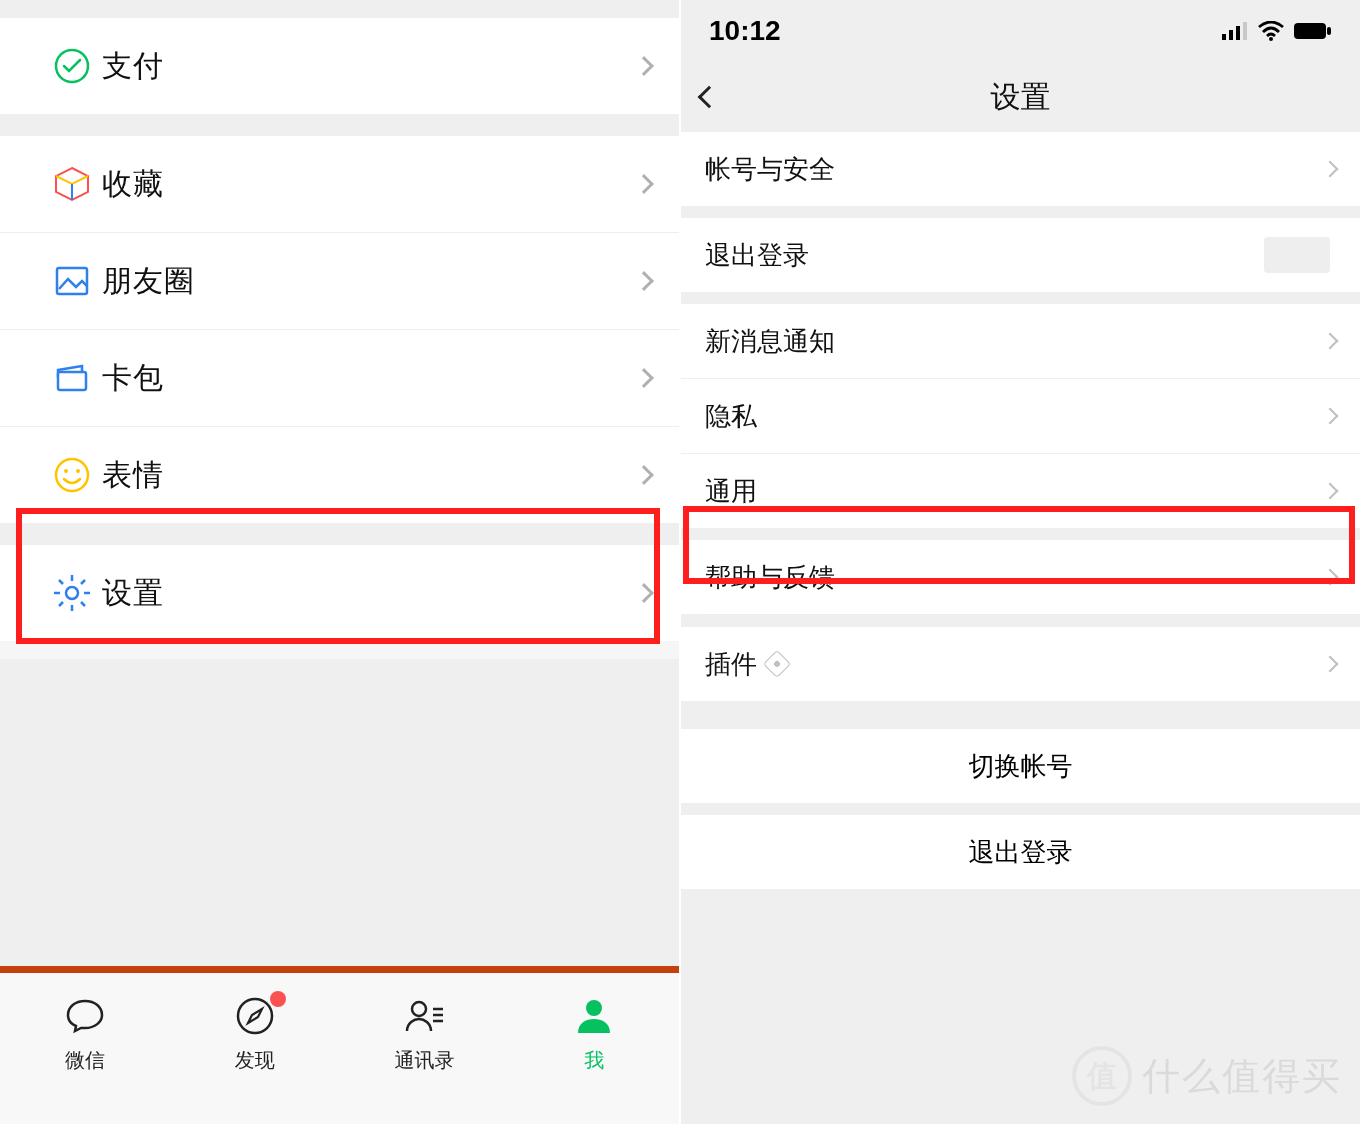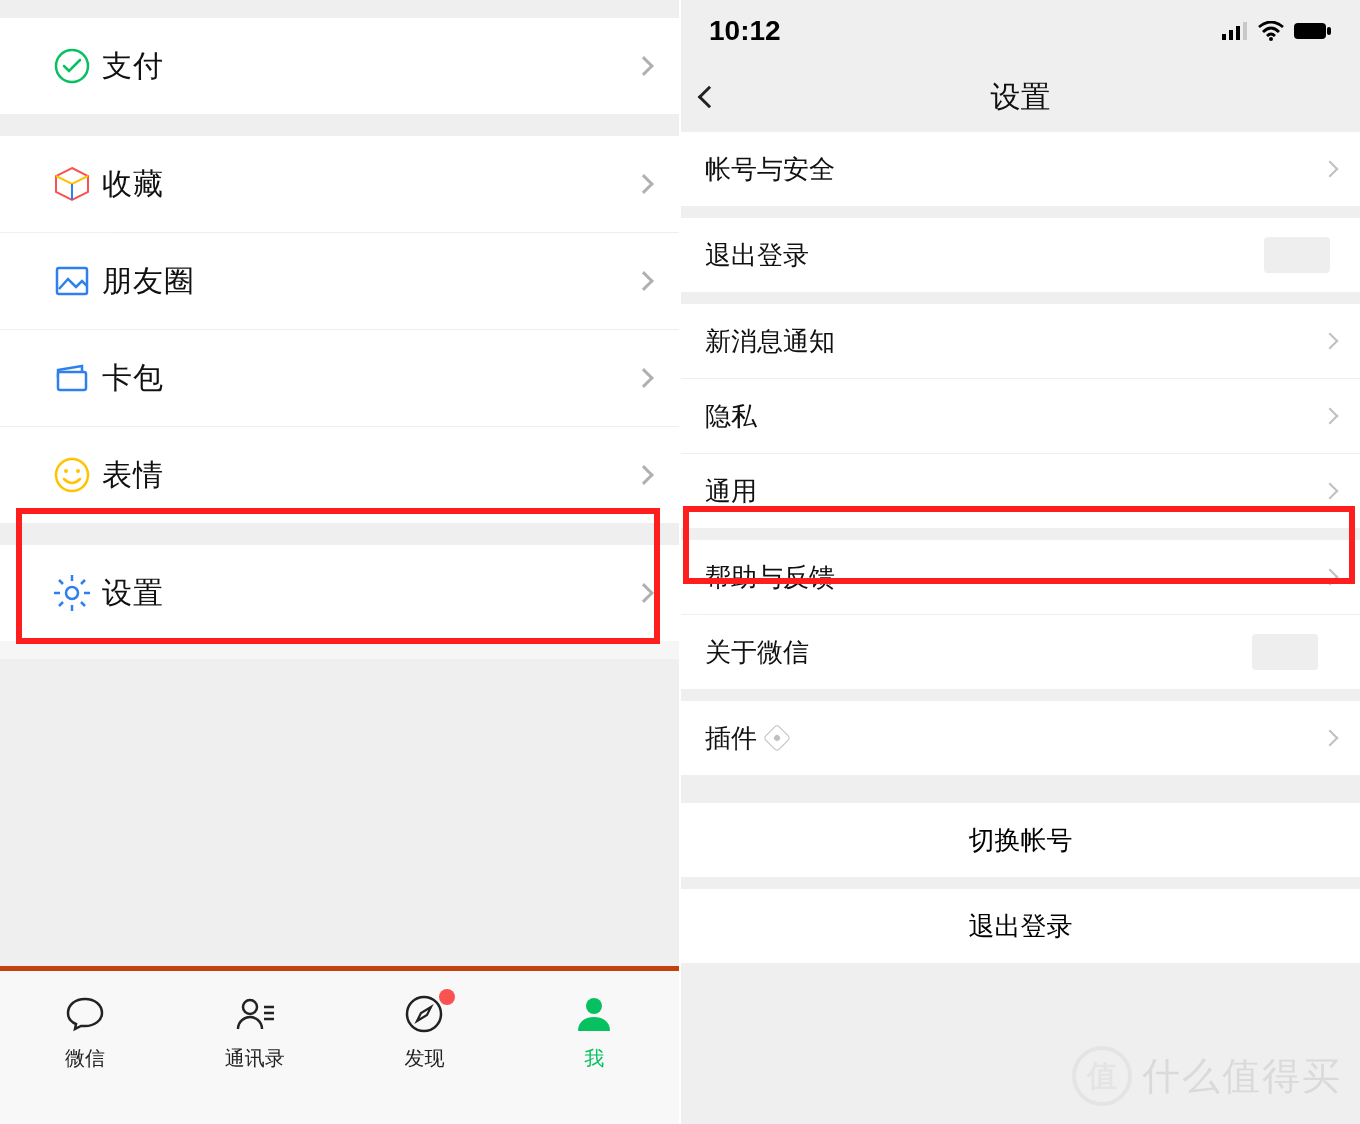--- a/index.html
+++ b/index.html
@@ -40,21 +40,21 @@
     border-right: 3px solid #b0b0b0;
     transform: rotate(45deg);
   }
   .sep { height: 1px; background: #eee; margin-left: 118px; }
 
   .left-fill { flex: 1; background: #efefef; }
 
   .tabbar {
     height: 158px;
     background: #f8f8f8;
-    border-top: 5px solid #c2410c;
+    border-top: 7px solid #c2410c;
     display: flex;
   }
   .tab {
     flex: 1;
     display: flex;
     flex-direction: column;
     align-items: center;
     justify-content: flex-start;
     padding-top: 22px;
     color: #222;
@@ -275,36 +275,36 @@
     <div class="left-fill"></div>
 
     <div class="tabbar">
       <div class="tab">
         <svg class="tabicon" viewBox="0 0 42 42">
           <path d="M21 6 C11 6 4 12 4 20 c0 5 3 9 8 11 l-1 5 6-3 c1 0 2 0 4 0 C31 33 38 27 38 20 C38 12 31 6 21 6 Z" fill="none" stroke="#222" stroke-width="2.5"></path>
         </svg>
         <span class="tlabel">微信</span>
       </div>
       <div class="tab">
+        <div class="badge"></div>
+        <svg class="tabicon" viewBox="0 0 42 42">
+          <circle cx="21" cy="21" r="17" fill="none" stroke="#222" stroke-width="2.5"></circle>
+          <path d="M28 14 L18 20 L14 28 L24 22 Z" fill="none" stroke="#222" stroke-width="2.2"></path>
+        </svg>
+        <span class="tlabel">发现</span>
+      </div>
+      <div class="tab">
         <svg class="tabicon" viewBox="0 0 42 42">
           <circle cx="16" cy="14" r="7" fill="none" stroke="#222" stroke-width="2.5"></circle>
           <path d="M4 36 c0-8 7-12 12-12 s12 4 12 12" fill="none" stroke="#222" stroke-width="2.5"></path>
           <line x1="30" y1="14" x2="40" y2="14" stroke="#222" stroke-width="2.5"></line>
           <line x1="30" y1="20" x2="40" y2="20" stroke="#222" stroke-width="2.5"></line>
           <line x1="30" y1="26" x2="40" y2="26" stroke="#222" stroke-width="2.5"></line>
         </svg>
         <span class="tlabel">通讯录</span>
-      </div>
-      <div class="tab">
-        <div class="badge"></div>
-        <svg class="tabicon" viewBox="0 0 42 42">
-          <circle cx="21" cy="21" r="17" fill="none" stroke="#222" stroke-width="2.5"></circle>
-          <path d="M28 14 L18 20 L14 28 L24 22 Z" fill="none" stroke="#222" stroke-width="2.2"></path>
-        </svg>
-        <span class="tlabel">发现</span>
       </div>
       <div class="tab active">
         <svg class="tabicon" viewBox="0 0 42 42">
           <circle cx="21" cy="13" r="8" fill="#07c160"></circle>
           <path d="M5 38 c0-10 8-14 16-14 s16 4 16 14 Z" fill="#07c160"></path>
         </svg>
         <span class="tlabel">我</span>
       </div>
     </div>
 
@@ -369,25 +369,20 @@
         <div class="chevron2"></div>
       </div>
 
       <div class="rgap"></div>
 
       <div class="rrow" id="row-help">
         <span class="rlabel">帮助与反馈</span>
         <div class="chevron2"></div>
       </div>
       <div style="height:1px;background:#eee;margin-left:24px"></div>
-      <div class="rrow">
-        <span class="rlabel">关于微信</span>
-        <div class="blur-badge"></div>
-        <div class="chevron2" style="opacity:0"></div>
-      </div>
 
       <div class="rgap"></div>
 
       <div class="rrow">
         <span class="rlabel" style="flex:0 0 auto">插件</span>
         <span class="plugin-mini"></span>
         <span style="flex:1"></span>
         <div class="chevron2"></div>
       </div>
 

